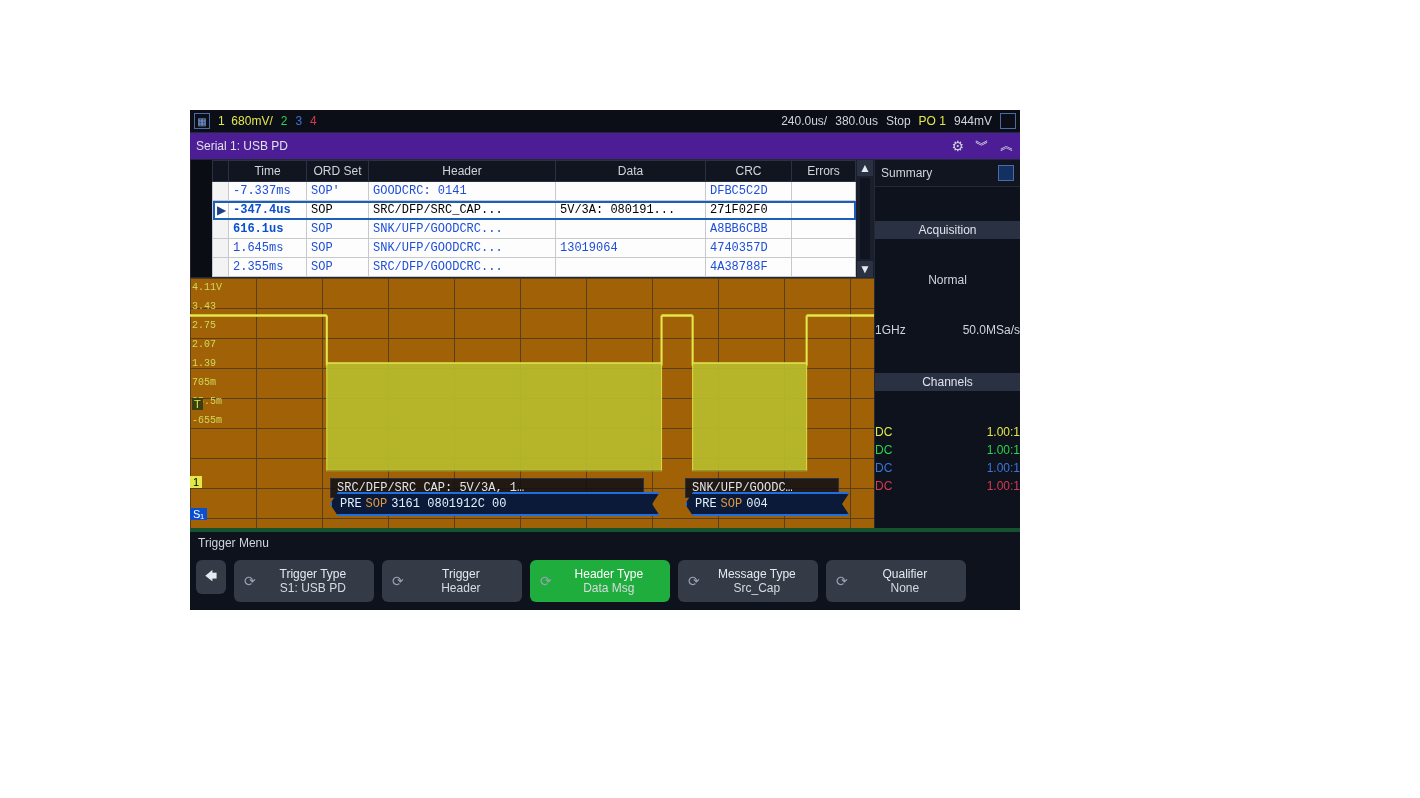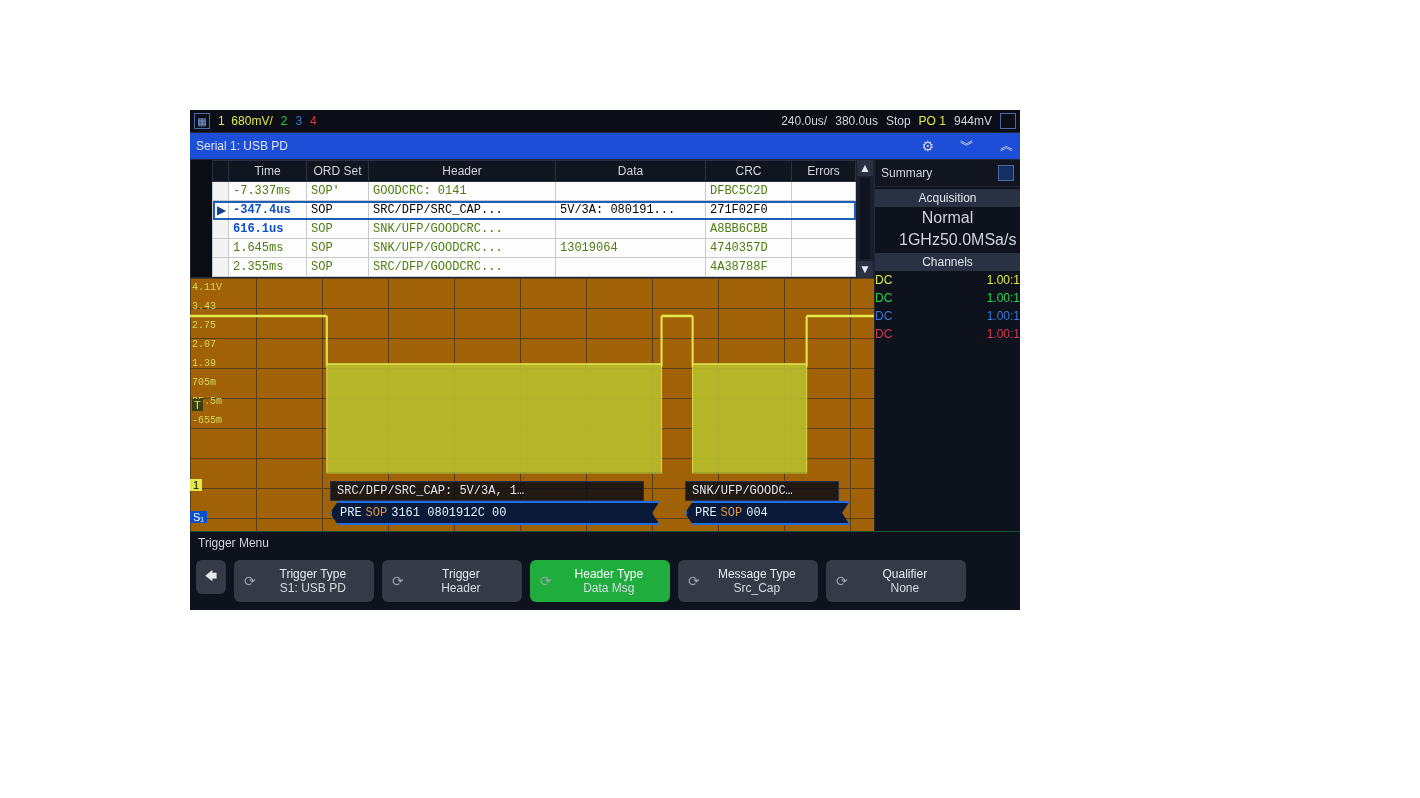--- a/index.html
+++ b/index.html
@@ -46,43 +46,43 @@
   .ch4 { color:#d63a4e; }
   .topbar .spacer { flex:1; }
   .tb-item { white-space: nowrap; }
   .po-box { color:#e2e84a; }
   .right-icons { display:flex; gap:6px; align-items:center; }
   .right-icons .ic { width:14px;height:14px;border:1px solid #4d6aa5;}
   
   .serial-hdr {
     display:flex; align-items:center;
     height: 26px;
-    background: #1d4ed8;
+    background: #4c1d95;
     border-bottom: 1px solid #222a38;
     padding: 0 6px;
-    gap: 26px;
+    gap: 11px;
   }
   .serial-hdr .title { color:#dfe3ea; }
   .gear, .chev { color:#cfd4dc; font-size:14px; }
   .serial-hdr .sp { flex:1; }
   
   .mainrow { display:flex; flex:1; min-height:0; }
   .leftcol { flex:1; display:flex; flex-direction:column; min-width:0; }
-  .rightcol { width:145px; background:#0e121c; border-left:1px solid #222a38; display:flex; flex-direction:column; }
+  .rightcol { width:145px; background:#0e121c; border-left:1px solid #222a38; display:flex; flex-direction:column;gap:32px; }
   
   .ptable-wrap { display:flex;padding-left:22px; }
   .ptable { flex:1; }
   .ptable table { width:100%; border-collapse:collapse; table-layout:fixed; }
   .ptable th {
     background:#11151f; color:#cfd4dc; font-weight:normal;
     border:1px solid #2a3142; height:18px; font-size:12px;
     text-align:center;
   }
   .ptable td {
-    background:#fdfdfd; color:#4d7c0f;
+    background:#fdfdfd; color:#1d4ed8;
     border:1px solid #c7c9cc; height:18px;
     padding:0 4px; font-family: "Courier New", monospace; font-size:12px;
     white-space:nowrap; overflow:hidden; text-overflow:ellipsis;
   }
   .ptable td.mark { width:14px; background:#f3f3f3; text-align:center; font-family:Arial; }
   .ptable tr.active td { background:#fff; color:#000; }
   .ptable tr.active td.mark { color:#1b3f8a; }
   .ptable tr.active td.timecell,
   .ptable tr.active2 td.timecell { color:#0b4fcf; font-weight:bold; }
   .ptable tr.active { outline:2px solid #1b5fb8; outline-offset:-2px; }
@@ -113,50 +113,50 @@
   .s1-flag { position:absolute; left:0; bottom:8px; background:#0b4fcf; color:#fff; font-size:11px; padding:0 3px; }
   
   .decode-label {
     position:absolute; bottom:30px; height:18px;
     background:rgba(10,13,20,0.85); color:#dfe3ea;
     font-family:"Courier New",monospace; font-size:12px;
     padding:0 6px; display:flex; align-items:center;
     border:1px solid #2a3142;
   }
   .decode-seg {
-    position:absolute; bottom:6px; height:20px;
+    position:absolute; bottom:12px; height:20px;
     border:2px solid #1f6fe0; border-radius:3px;
     background:#0b1a38; color:#dff0ff;
     font-family:"Courier New",monospace; font-size:12px;
     display:flex; align-items:center; padding:0 8px;
     clip-path: polygon(8px 0,100% 0,calc(100% - 8px) 50%,100% 100%,8px 100%,0 50%);
   }
   .decode-seg .ord { color:#e29a3d; margin:0 4px; }
   
   .sum-hdr {
     display:flex; align-items:center; justify-content:space-between;
     height:26px; padding:0 6px; background:#11151f; border-bottom:1px solid #222a38;
   }
   .sum-hdr .menu-ic { width:14px;height:14px;border:1px solid #4d6aa5; background:#143063;}
   .panel-sec-title {
     background:#2a3142; color:#dfe3ea; text-align:center;
     font-size:12px; padding:2px 0; margin-top:2px;
   }
-  .panel-line { display:flex; justify-content:space-between; padding:2px 24px; font-size:16px;text-align:right;}
+  .panel-line { display:flex; justify-content:space-between; padding:2px 0; font-size:12px;text-align:right;}
   .panel-line .l { color:#cfd4dc; }
   .panel-line .v { color:#cfd4dc; }
   .chlist .row { display:flex; justify-content:space-between; padding:2px 0; font-size:12px;}
   .chlist .row .lbl.c1 { color:#e2e84a;} .chlist .row .val.c1{color:#e2e84a;}
   .chlist .row .lbl.c2 { color:#2bd24c;} .chlist .row .val.c2{color:#2bd24c;}
   .chlist .row .lbl.c3 { color:#3b74d8;} .chlist .row .val.c3{color:#3b74d8;}
   .chlist .row .lbl.c4 { color:#d63a4e;} .chlist .row .val.c4{color:#d63a4e;}
   
   .trigtitle {
     background:#0e121c; color:#cfd4dc; font-size:12px;
-    padding:4px 8px; border-top:1px solid #14532d;
+    padding:4px 8px; border-top:4px solid #14532d;
   }
   .trigmenu {
     display:flex; align-items:stretch; gap:8px;
     background:#0e121c; padding:6px 6px 8px 6px;
   }
   .trig-btn {
     display:flex; align-items:center; gap:6px;
     background:#343a46; color:#e6e9ef;
     border-radius:6px; padding:4px 10px;
     min-width:120px; height:34px;

